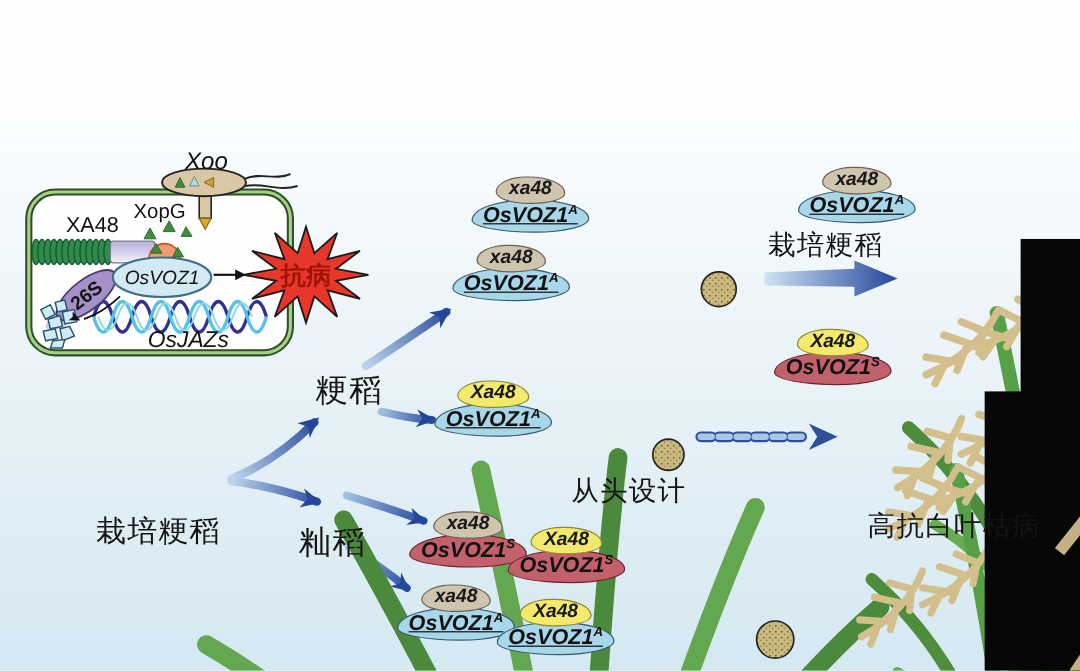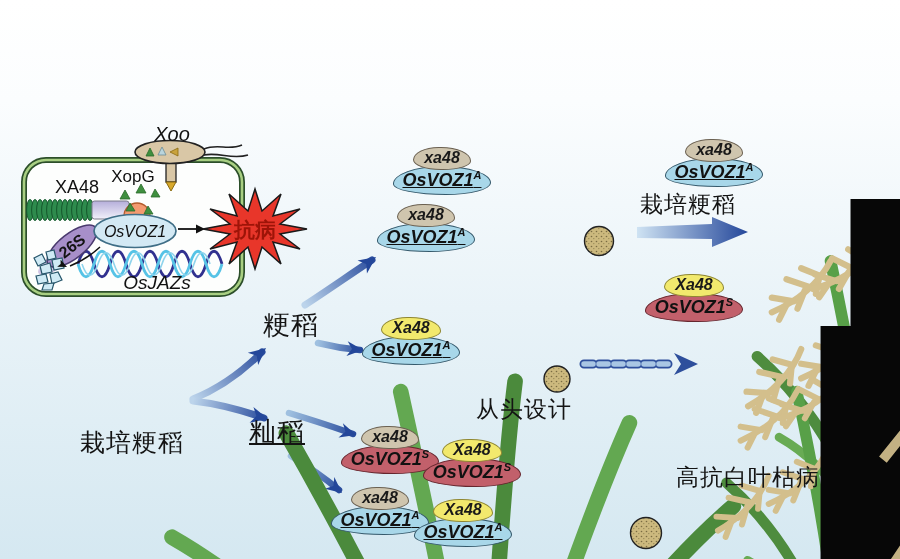--- a/index.html
+++ b/index.html
@@ -263,24 +263,24 @@
   <g transform="translate(599,486)">
         <use href="#panel"></use>
       </g>
   <circle cx="599" cy="241" r="14.5" fill="url(#speck)" stroke="#222" stroke-width="1.4"></circle>
   <circle cx="557" cy="379" r="13" fill="url(#speck)" stroke="#222" stroke-width="1.4"></circle>
   <circle cx="646" cy="533" r="15.5" fill="url(#speck)" stroke="#222" stroke-width="1.4"></circle>
 </svg>
 
 <div class="cn f25" style="left:132px;top:442px;">栽培粳稻</div>
 <div class="cn f26" style="left:291px;top:325px;">粳稻</div>
-<div class="cn f26" style="left:277px;top:432px;text-decoration:underline;">籼稻</div>
+<div class="cn f26" style="left:277px;top:452px;">籼稻</div>
 <div class="cn f23" style="left:688px;top:204px;">栽培粳稻</div>
 <div class="cn f23" style="left:524px;top:409px;">从头设计</div>
-<div class="cn f23" style="left:748px;top:438px;margin-top:39px;">高抗白叶枯病</div>
+<div class="cn f23" style="left:795px;top:438px;">高抗白叶枯病</div>
 
 <div class="pair" style="left:392px;top:147px;">
   <div class="allele tan">xa48</div>
   <div class="protein blue"><span>OsVOZ1</span><sup>A</sup></div>
 </div>
 <div class="pair" style="left:376px;top:204px;">
   <div class="allele tan">xa48</div>
   <div class="protein blue"><span>OsVOZ1</span><sup>A</sup></div>
 </div>
 <div class="pair" style="left:664px;top:139px;">

